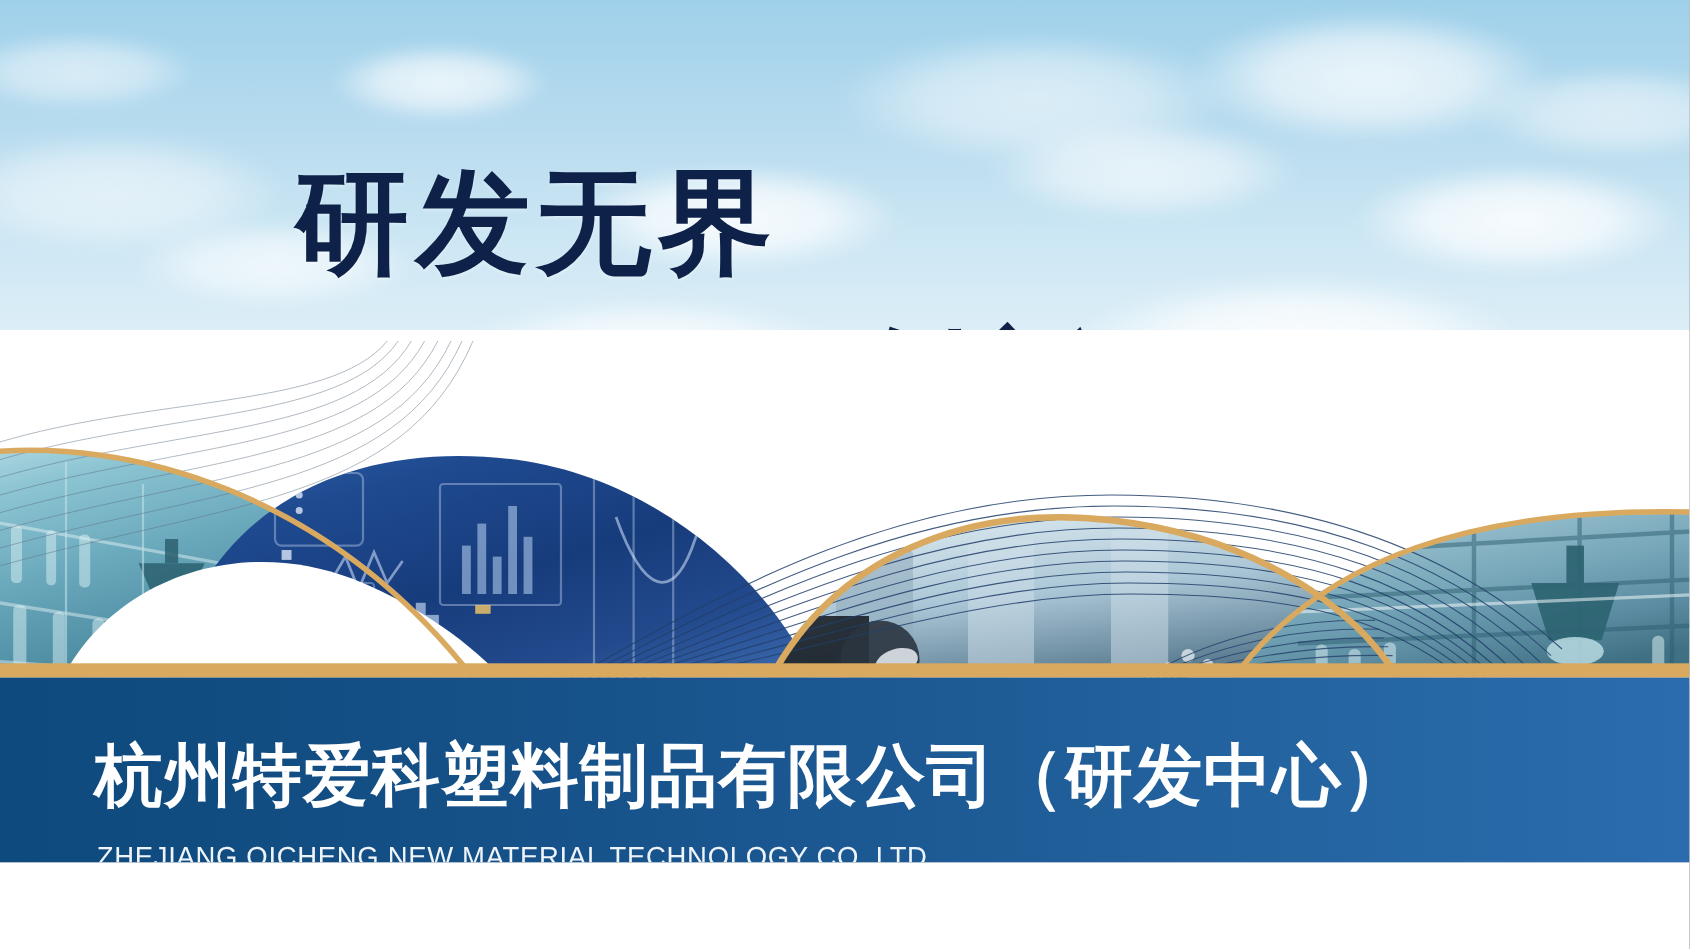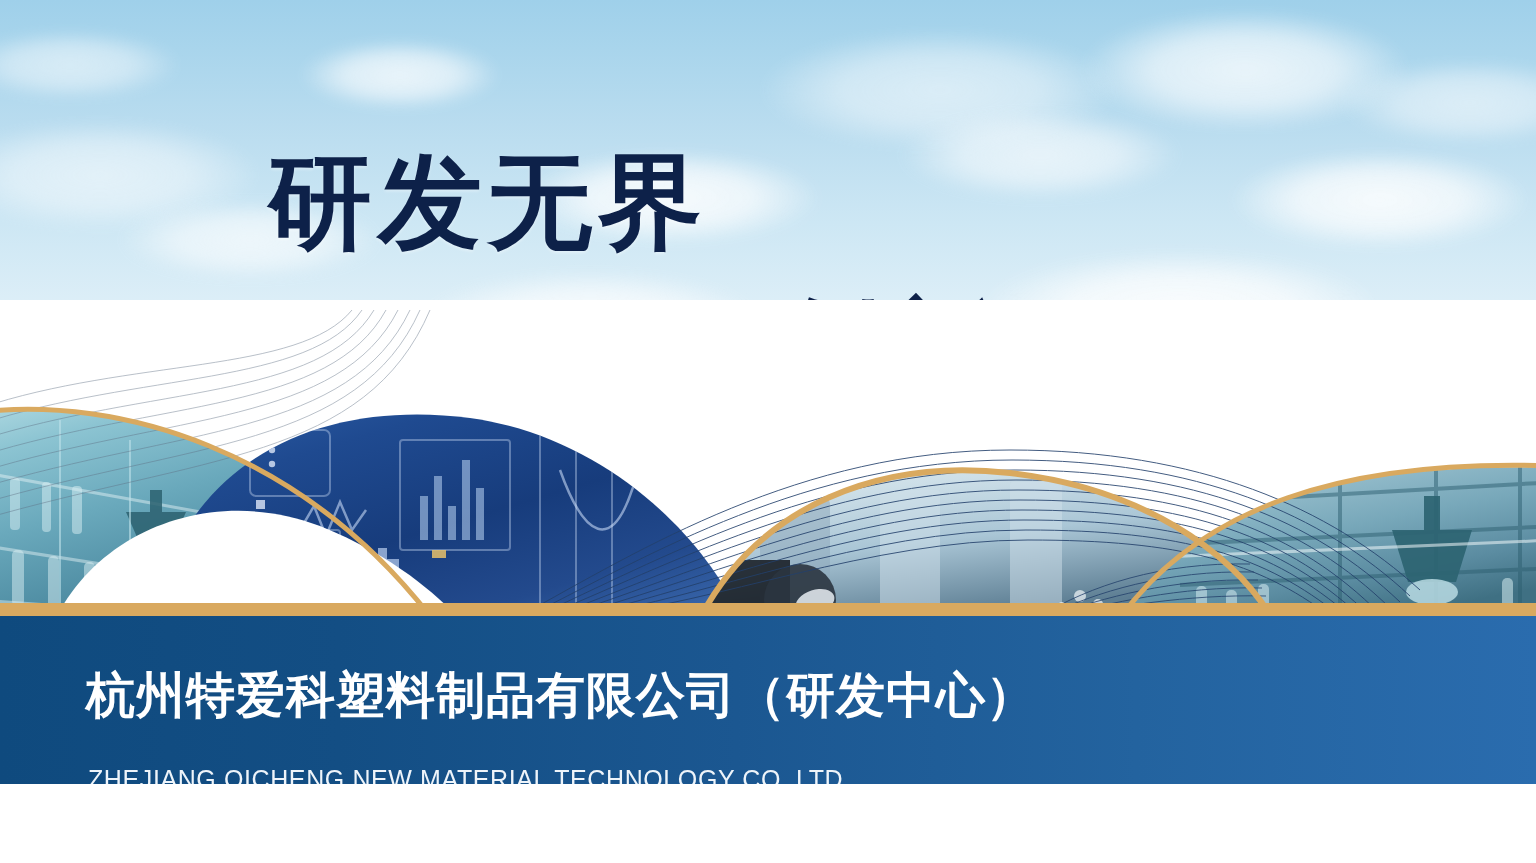--- a/index.html
+++ b/index.html
@@ -82,21 +82,21 @@
     left: 0; top: 616px;
     width: 1536px;
     height: 247px;
     background: linear-gradient(to right, #0f4a7e 0%, #134e84 22%, #1b5791 48%, #23639f 74%, #2a6cae 100%);
   }
   .company-cn {
     position: absolute;
     left: 86px;
     top: 663px;
     color: #ffffff;
-    font-size: 49px;
+    font-size: 62px;
     font-weight: bold;
     letter-spacing: 1px;
     white-space: nowrap;
     font-family: "DejaVu Sans", "Liberation Sans", sans-serif;
   }
   .company-en {
     position: absolute;
     left: 88px;
     top: 745px;
     color: #eef4fa;

